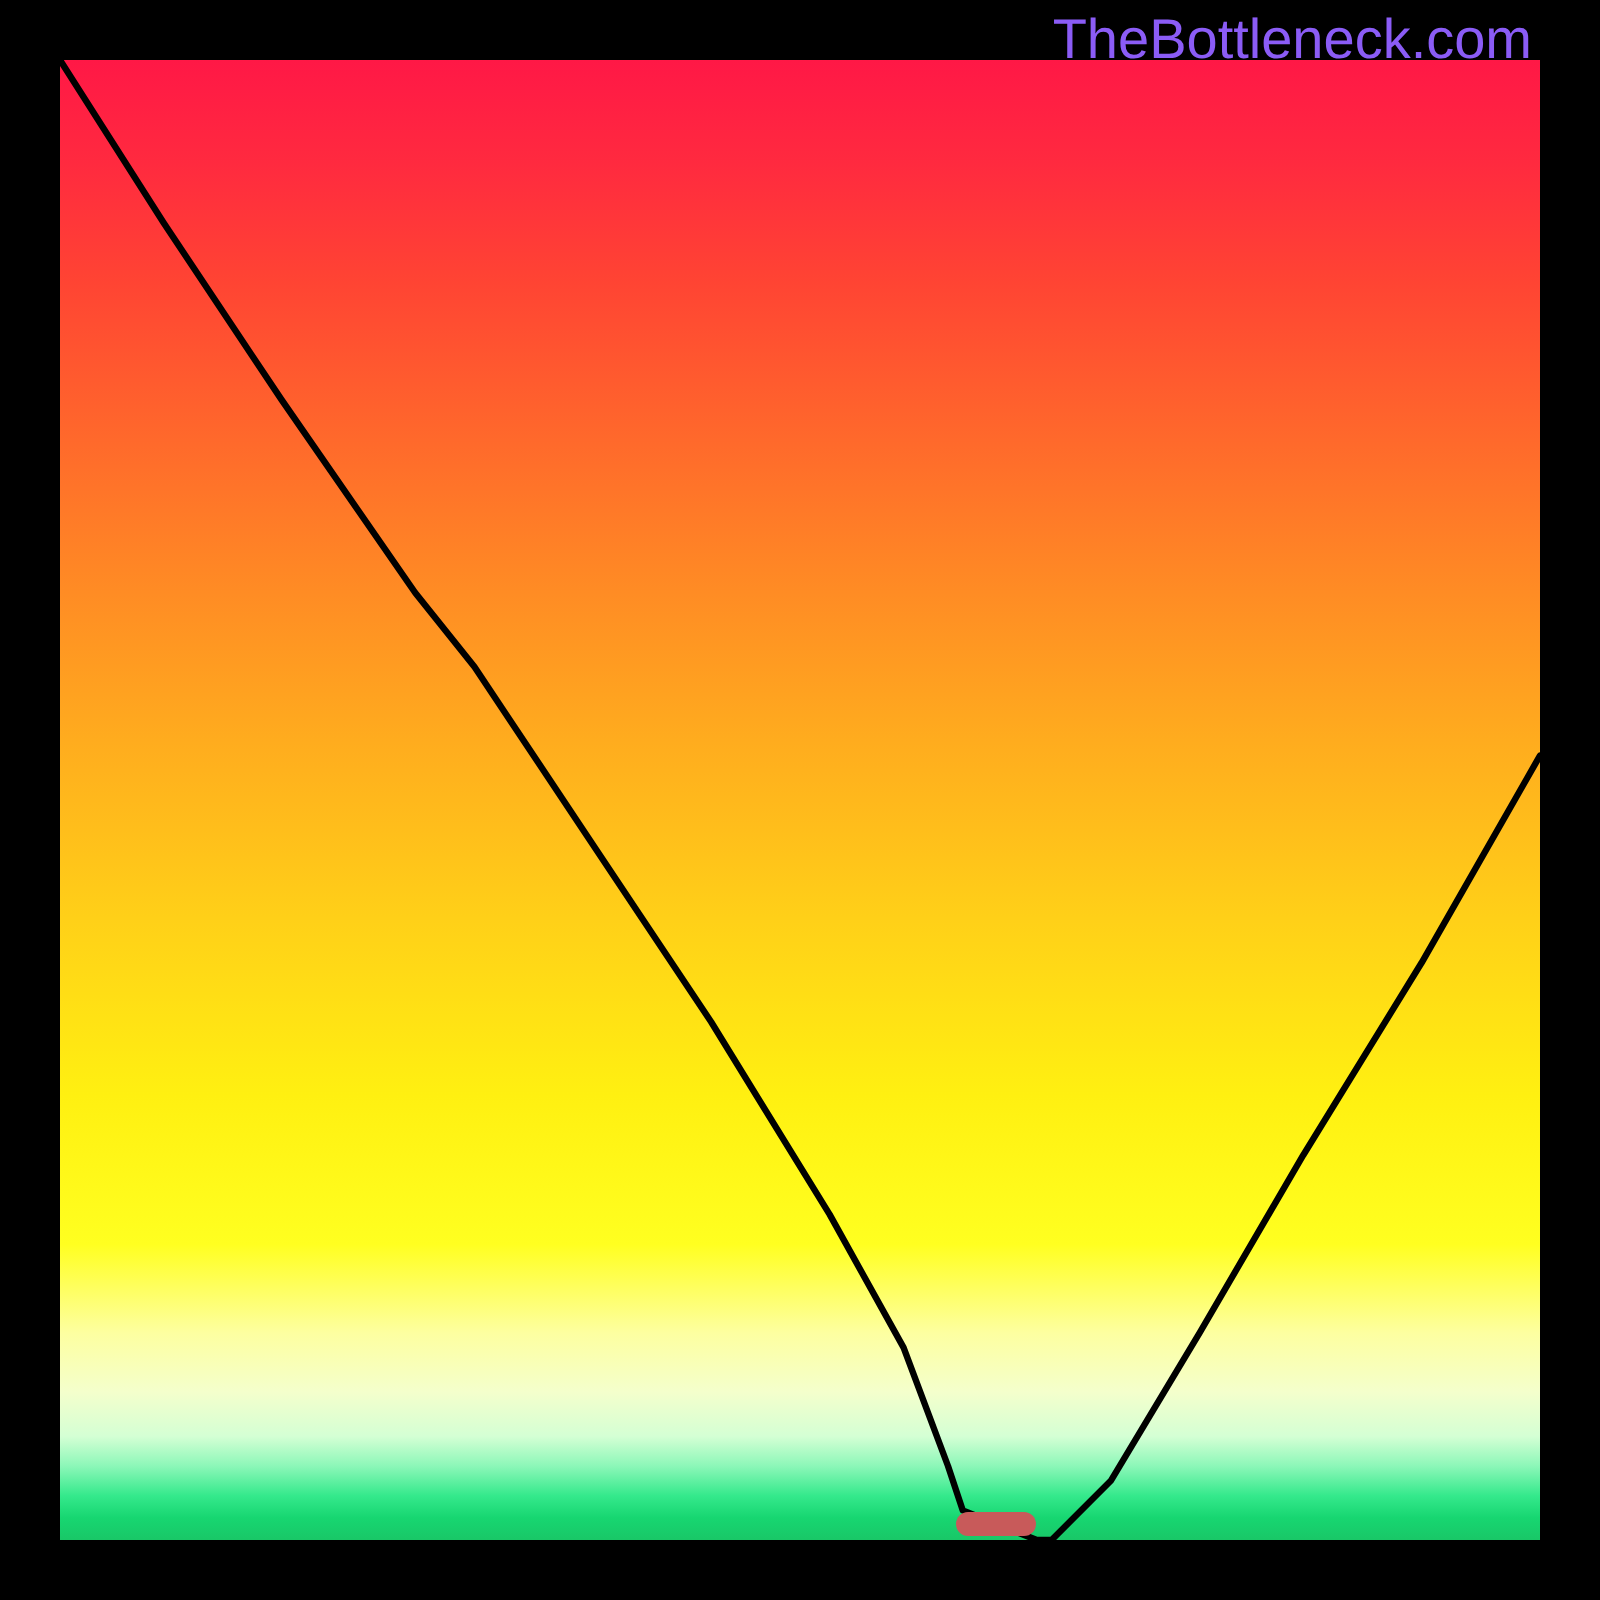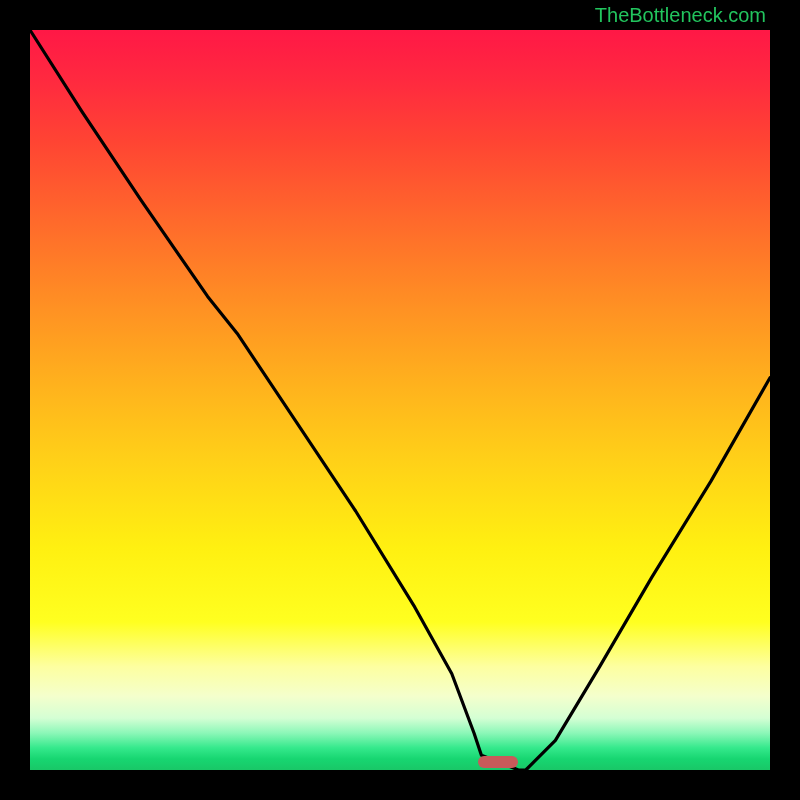--- a/index.html
+++ b/index.html
@@ -39,22 +39,22 @@
       #8cf7b8 95%,
       #35e98c 97%,
       #17d671 98.5%,
       #19c767 100%
     );
   }
   .watermark {
     position: absolute;
     top: 4px;
     right: 34px;
-    color: #22c55e;
-    font-size: 20px;
+    color: #8b5cf6;
+    font-size: 28px;
     font-weight: 400;
   }
   svg.curve {
     position: absolute;
     left: 0;
     top: 0;
     width: 100%;
     height: 100%;
     overflow: visible;
   }

